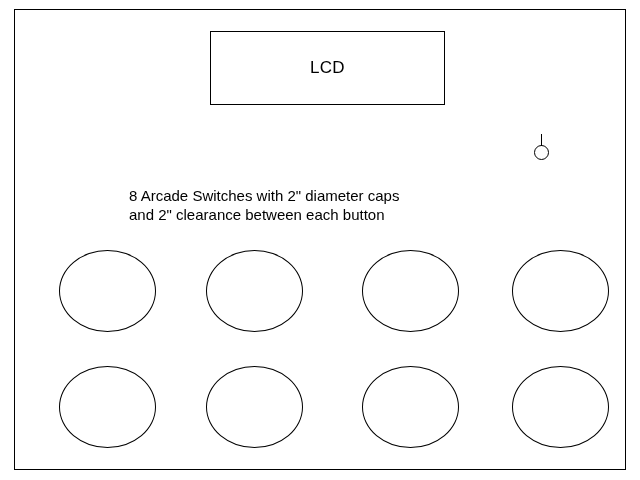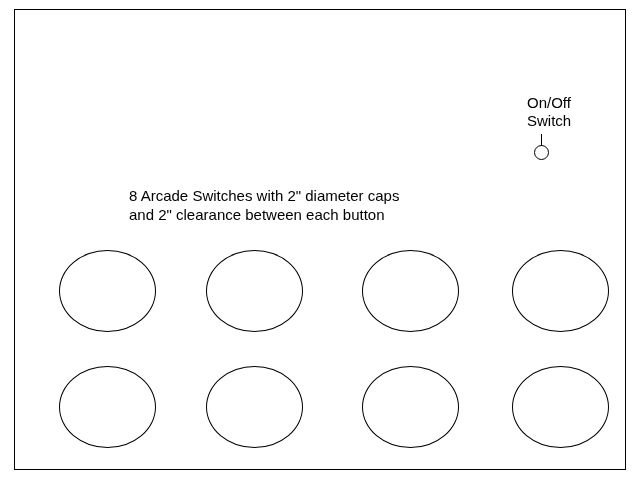--- a/index.html
+++ b/index.html
@@ -124,23 +124,24 @@
   .arcade-button.c2 { left: 303px; }
   .arcade-button.c3 { left: 453px; }
 </style>
 </head>
 <body>
 
 <div id="canvas">
 
   <div class="panel-outline"></div>
 
+  <div class="lcd">
+    <span class="lcd-label">LCD</span>
+  </div>
 
-  <div class="switch-label">On/Off
-Switch</div>
   <div class="switch-leader"></div>
   <div class="switch-circle"></div>
 
   <div class="note">8 Arcade Switches with 2" diameter caps
 and 2" clearance between each button</div>
 
   <div class="button-grid">
     <div class="button-row row-1">
       <div class="arcade-button c0"></div>
       <div class="arcade-button c1"></div>

